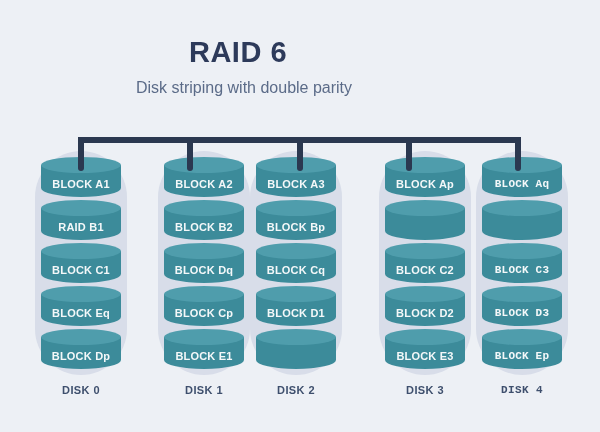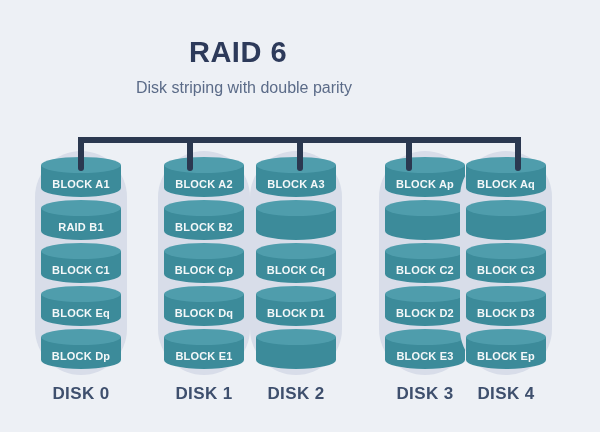--- a/index.html
+++ b/index.html
@@ -53,21 +53,21 @@
   .drop-3{left:405.75px;}
   .drop-4{left:515px;}
   
   .disk{
     position:absolute;top:151px;width:92px;
   }
   .disk-0{left:35px;}
   .disk-1{left:158px;}
   .disk-2{left:250px;}
   .disk-3{left:379px;}
-  .disk-4{left:460px;}
+  .disk-4{left:476px;font-family:Liberation Mono, monospace;}
   .capsule{
     width:92px;
     background:var(--capsule);
     border-radius:46px;
     padding:6px;
   }
   .block{
     position:relative;
     width:80px;height:40px;
     margin-bottom:3px;
@@ -90,21 +90,21 @@
     font-size:11px;line-height:14px;
     font-weight:bold;
     color:var(--block_text);
     letter-spacing:0.2px;
     white-space:nowrap;
   }
   .disk-name{
     margin-top:9px;
     width:92px;
     text-align:center;
-    font-size:17px;
+    font-size:11px;
     font-weight:bold;
     color:var(--disk_label);
     letter-spacing:0.4px;
   }
 </style>
 </head>
 <body>
 
 <div class="stage">
 
@@ -157,46 +157,47 @@
           <div class="block-label">BLOCK A2</div>
         </div>
       <div class="block">
           <div class="block-body"></div>
           <div class="block-top"></div>
           <div class="block-label">BLOCK B2</div>
         </div>
       <div class="block">
           <div class="block-body"></div>
           <div class="block-top"></div>
+          <div class="block-label">BLOCK Dq</div>
+        </div>
+      <div class="block">
+          <div class="block-body"></div>
+          <div class="block-top"></div>
           <div class="block-label">BLOCK Cp</div>
         </div>
       <div class="block">
           <div class="block-body"></div>
           <div class="block-top"></div>
-          <div class="block-label">BLOCK Dq</div>
-        </div>
-      <div class="block">
-          <div class="block-body"></div>
-          <div class="block-top"></div>
           <div class="block-label">BLOCK E1</div>
         </div>
     </div>
     <div class="disk-name">DISK 1</div>
   </div>
 
   <div class="disk disk-2">
     <div class="capsule">
       <div class="block">
           <div class="block-body"></div>
           <div class="block-top"></div>
           <div class="block-label">BLOCK A3</div>
         </div>
       <div class="block">
           <div class="block-body"></div>
           <div class="block-top"></div>
+          <div class="block-label">BLOCK Bp</div>
         </div>
       <div class="block">
           <div class="block-body"></div>
           <div class="block-top"></div>
           <div class="block-label">BLOCK Cq</div>
         </div>
       <div class="block">
           <div class="block-body"></div>
           <div class="block-top"></div>
           <div class="block-label">BLOCK D1</div>

